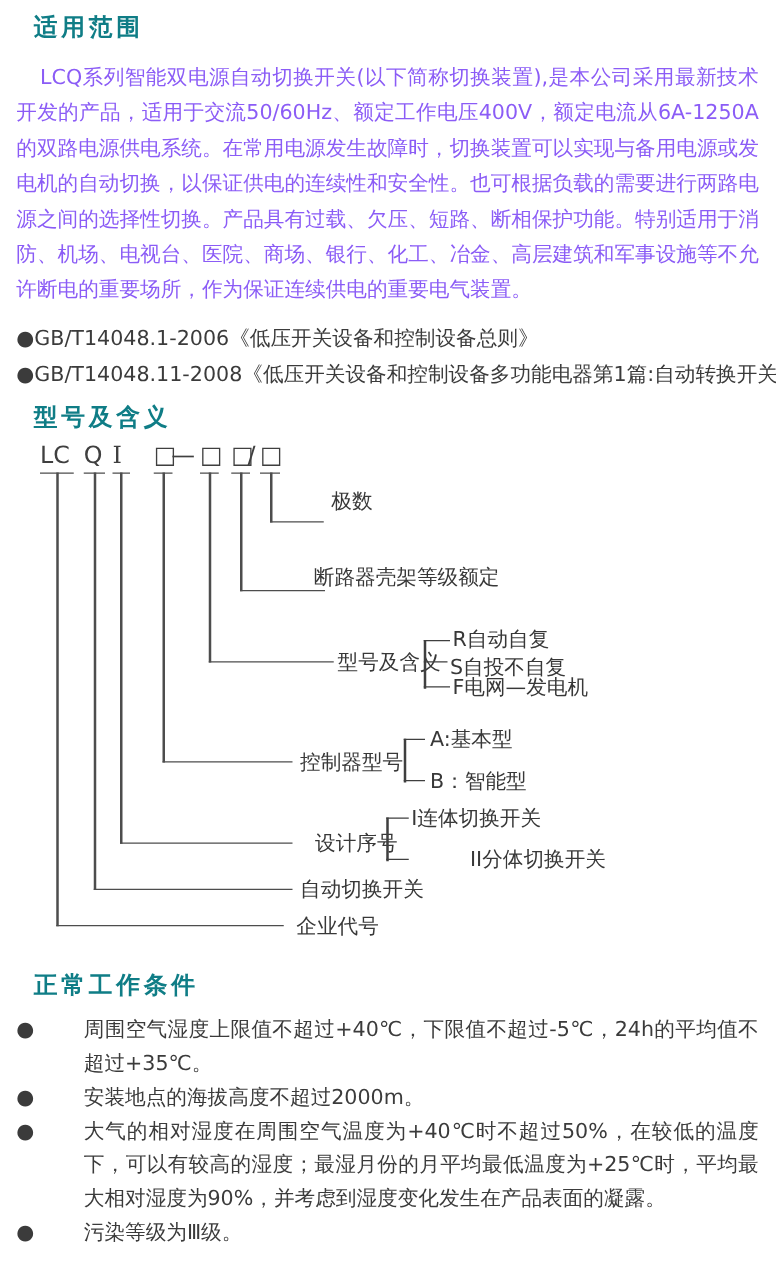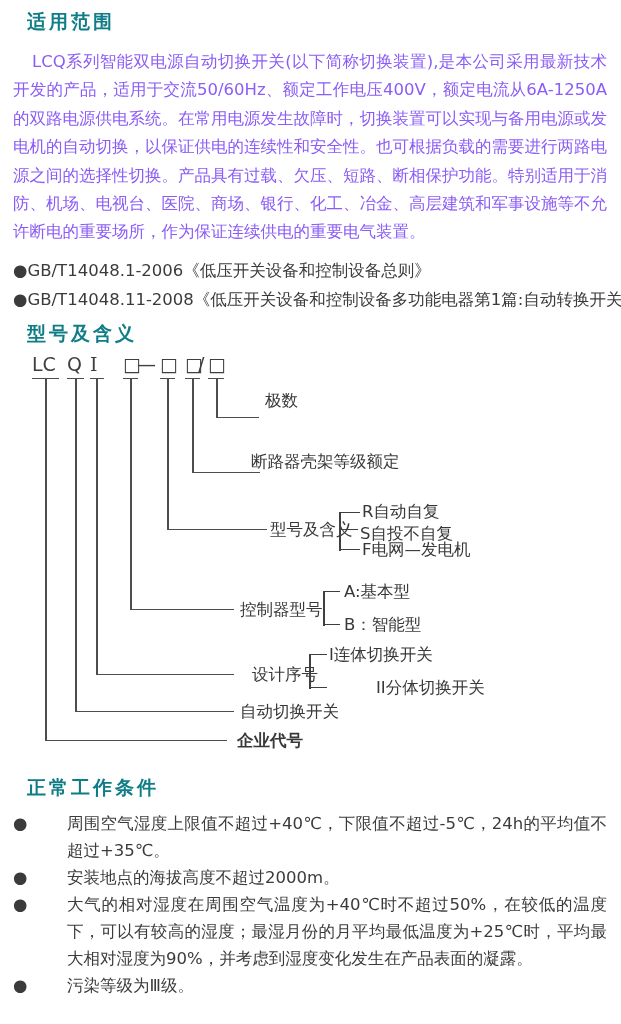--- a/index.html
+++ b/index.html
@@ -115,21 +115,21 @@
     <div class="dlabel" style="left:252px;top:316px;">设计序号</div>
 
     <div class="ln v thick" style="left:309px;top:305px;height:35px;"></div>
     <div class="ln h thick" style="left:309px;top:305px;width:18px;"></div>
     <div class="ln h thick" style="left:309px;top:338px;width:18px;"></div>
     <div class="dlabel" style="left:329px;top:296px;">I连体切换开关</div>
     <div class="dlabel" style="left:328px;top:329px;margin-left:48px;">II分体切换开关</div>
 
     <div class="dlabel" style="left:240px;top:353px;">自动切换开关</div>
 
-    <div class="dlabel" style="left:237px;top:382px;font-weight:bold;">企业代号</div>
+    <div class="dlabel" style="left:237px;top:382px;">企业代号</div>
   </div>
 
   <h2 id="title-conditions" class="sec-title">正常工作条件</h2>
 
   <div class="cond-list">
     <div class="cond-item">
       <span class="dot">●</span>
       <span class="txt">周围空气湿度上限值不超过+40℃，下限值不超过-5℃，24h的平均值不超过+35℃。</span>
     </div>
     <div class="cond-item">

